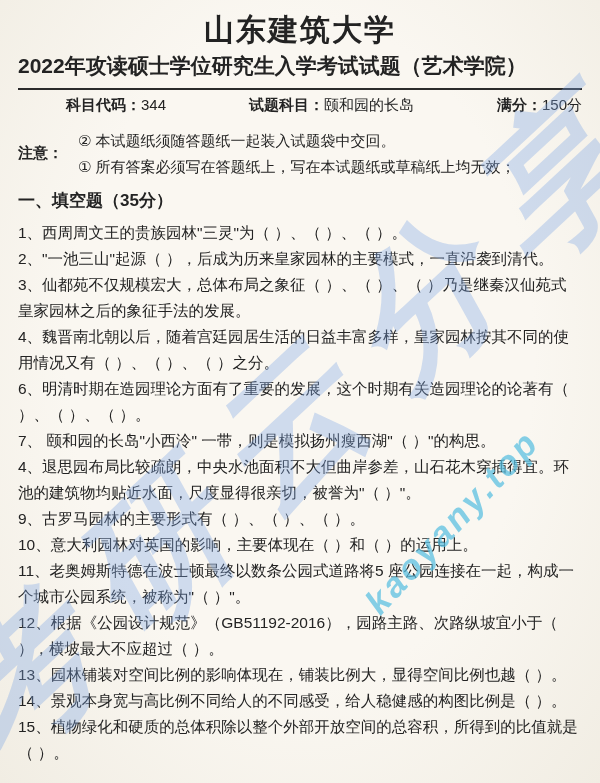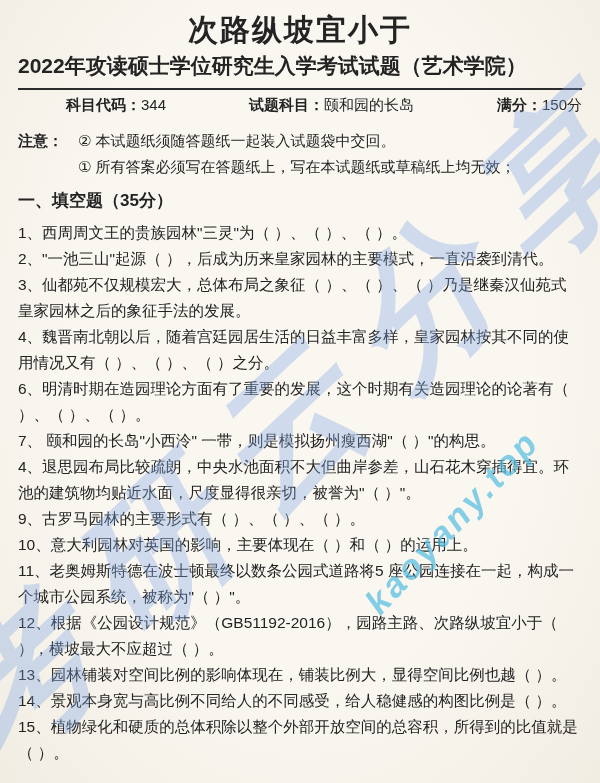--- a/index.html
+++ b/index.html
@@ -53,21 +53,21 @@
   
   .notice {
     position: relative;
     margin-top: 13px;
     padding-left: 60px;
     font-size: 15px;
     line-height: 26px;
   }
   .notice-label {
     position: absolute;
-    left: 0; top: 0;
+    left: 0; top: 12px;
     font-weight: bold;
   }
   .notice p { margin: 0; }
   
   .section-title {
     margin-top: 10px;
     font-size: 17px;
     line-height: 22px;
     font-weight: bold;
   }
@@ -107,21 +107,21 @@
 </style>
 </head>
 <body>
 
 <div class="page">
 
   <div class="wm wm-calligraphy">考研云分享</div>
   <div class="wm wm-site">kaoyany.top</div>
 
   <header>
-    <h1 class="uni-title">次路纵坡宜小于</h1>
+    <h1 class="uni-title">山东建筑大学</h1>
     <h2 class="exam-title">2022年攻读硕士学位研究生入学考试试题（艺术学院）</h2>
     <hr class="rule">
     <div class="info-row">
       <div><b>科目代码：</b><span class="val">344</span></div>
       <div><b>试题科目：</b><span class="val">颐和园的长岛</span></div>
       <div><b>满分：</b><span class="val">150分</span></div>
     </div>
   </header>
 
   <div class="notice">

